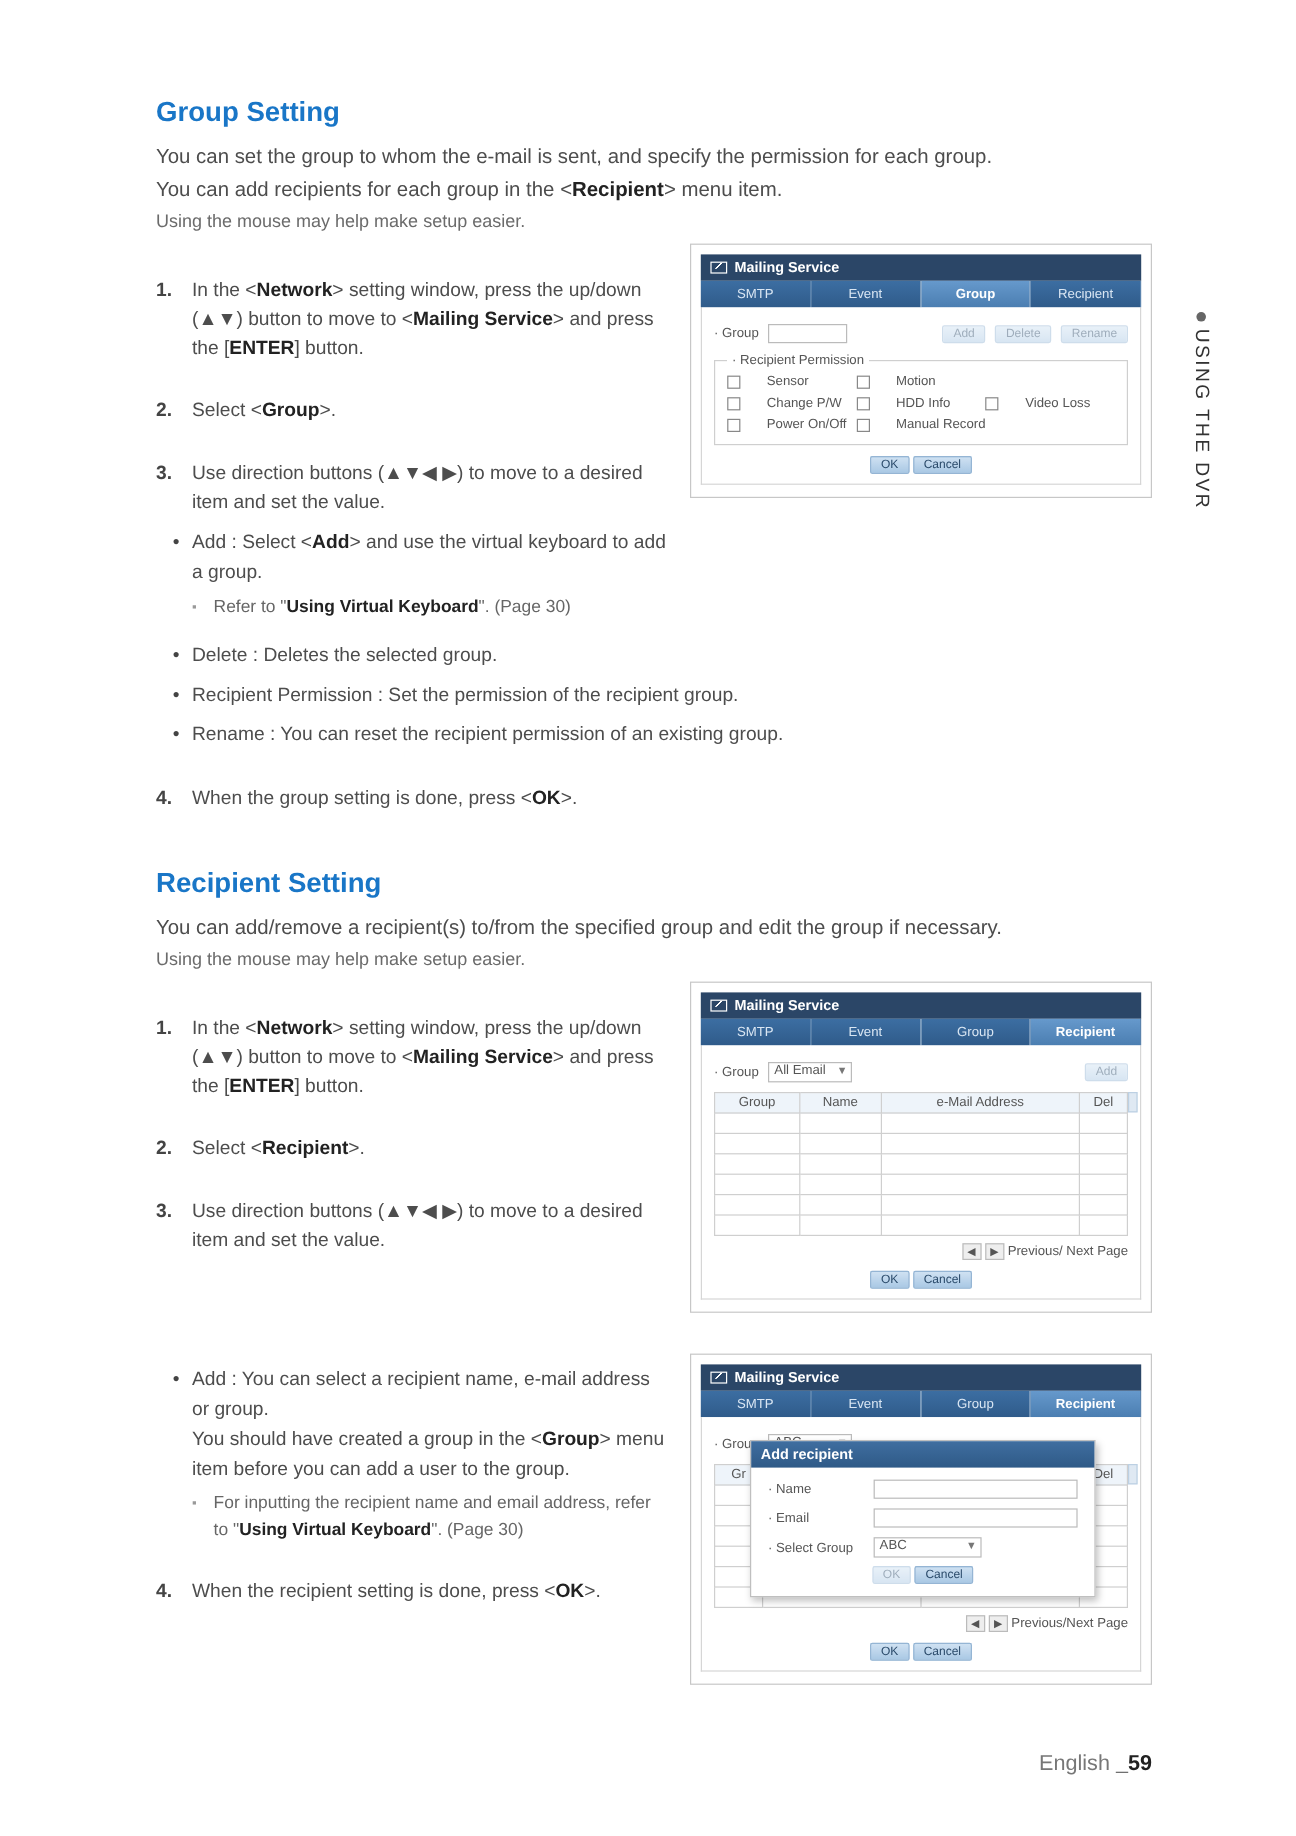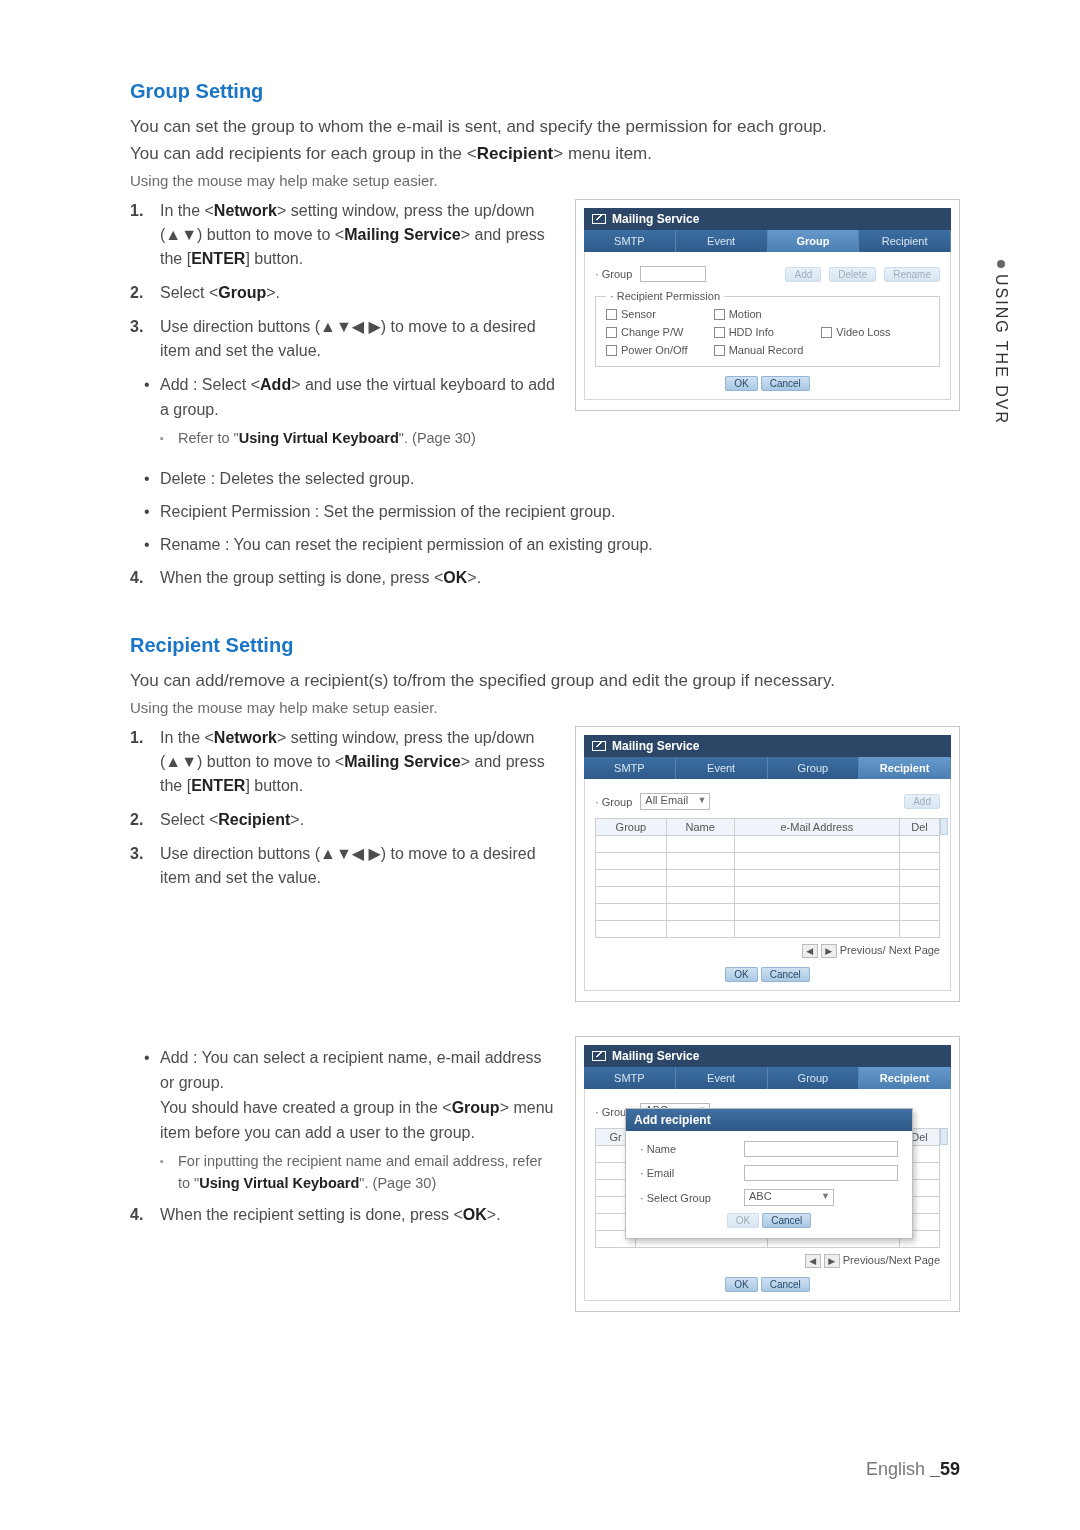--- a/index.html
+++ b/index.html
@@ -1,24 +1,24 @@
 <!DOCTYPE html>
 <html><head>
   <meta charset="utf-8">
   <style>
     * { box-sizing: border-box; margin: 0; padding: 0; }
     body { font-family: Arial, Helvetica, sans-serif; background:#fff; color:#333; width:1080px; height:1530px; position:relative; }
     .page { padding: 80px 120px 50px 130px; }
     .side-tab { position:absolute; right:70px; top:260px; writing-mode:vertical-rl; font-size:16px; letter-spacing:2px; color:#333; font-weight:500; }
     .side-tab .dot { display:inline-block; width:8px; height:8px; border-radius:50%; background:#666; margin-bottom:6px; }
-    h2 { color:#1976c7; font-size:20px; font-weight:600; margin-bottom:12px; }
+    h2 { color:#1976c7; font-size:23px; font-weight:600; margin-bottom:12px; }
     p.body { color:#4d4d4d; font-size:17px; line-height:1.45; margin-bottom:2px; }
     p.note-small { color:#6b6b6b; font-size:15px; margin-top:6px; margin-bottom:10px; }
     ol { list-style:none; padding-left:30px; }
-    ol li { color:#4d4d4d; font-size:16px; line-height:1.5; margin-bottom:10px; position:relative; }
+    ol li { color:#4d4d4d; font-size:16px; line-height:1.5; margin-bottom:10px; position:relative;margin-top:28px; }
     ol li::before { content:attr(data-num); position:absolute; left:-30px; color:#444; font-weight:700; }
     ul.bul { list-style:none; padding-left:30px; margin-top:10px; }
     ul.bul li { position:relative; color:#4d4d4d; font-size:16px; line-height:1.55; margin-bottom:8px; }
     ul.bul li::before { content:"•"; position:absolute; left:-16px; color:#444; }
     .sub { padding-left:18px; position:relative; color:#666; font-size:14.5px; margin-top:4px; }
     .sub::before { content:"▪"; position:absolute; left:0; color:#999; font-size:11px; top:3px; }
     b { color:#222; font-weight:700; }
     .col2 { display:flex; gap:18px; align-items:flex-start; }
     .col2 .text { flex:1; }
     .shot { width:385px; border:1px solid #c7c7c7; background:#fff; padding:8px 8px 10px; color:#555; font-size:11px; }
@@ -30,35 +30,35 @@
     .tab.active { background:linear-gradient(#6699cc,#4b7eb1); color:#fff; font-weight:600; }
     .shot-body { border:1px solid #d6d6d6; border-top:none; padding:8px 10px 10px; background:#fff; min-height:110px; }
     .grp-row { display:flex; align-items:center; gap:8px; margin:6px 0 8px; }
     .grp-row label { color:#555; font-size:11px; }
     .field { border:1px solid #bbb; height:16px; flex:1; max-width:110px; background:#fff; }
     .mini-btn { border:1px solid #95b5d4; background:linear-gradient(#cfe1f2,#a9c8e4); color:#2a4a6a; font-size:10px; padding:1px 8px; border-radius:2px; }
     .mini-btn.dim{ opacity:.45; }
     fieldset { border:1px solid #cfcfcf; padding:6px 10px 10px; }
     legend { font-size:11px; color:#555; padding:0 4px; }
     .perm { display:grid; grid-template-columns:1fr 1fr 1fr; row-gap:6px; }
-    .cb { display:flex; align-items:center; gap:4px; font-size:11px; color:#555; }
+    .cb { display:flex; align-items:center; gap:22px; font-size:11px; color:#555; }
     .cb .box { width:11px; height:11px; border:1px solid #888; display:inline-block; }
     .ok-row { text-align:center; margin-top:10px; }
     .table { width:100%; border-collapse:collapse; margin-top:6px; font-size:11px; }
     .table th, .table td { border:1px solid #cfcfcf; height:17px; text-align:center; color:#555; }
     .table th { background:#eef4fa; font-weight:500; }
     .pager { text-align:right; margin-top:6px; font-size:11px; color:#555; }
     .pager .pg-btn { display:inline-block; width:16px; height:14px; border:1px solid #bbb; background:#eee; text-align:center; line-height:12px; font-size:9px; color:#555; }
     .select { border:1px solid #bbb; font-size:11px; padding:0 16px 0 4px; height:17px; position:relative; display:inline-block; min-width:70px; background:#fff; }
     .select::after { content:"▼"; position:absolute; right:3px; top:1px; font-size:9px; color:#777; }
     .modal-wrap { position:relative; }
     .modal { position:absolute; top:19px; left:40px; width:288px; background:#fff; border:1px solid #bfbfbf; box-shadow:2px 3px 6px rgba(0,0,0,.25); }
     .modal .hdr { background:linear-gradient(#3f6ea0,#2f5a87); color:#fff; font-size:12px; font-weight:600; padding:4px 8px; }
     .modal .mb { padding:10px 14px 12px; }
-    .mb .row { display:flex; align-items:center; gap:24px; margin-bottom:8px; font-size:11px; color:#555; }
+    .mb .row { display:flex; align-items:center; gap:8px; margin-bottom:8px; font-size:11px; color:#555; }
     .mb .row .field { max-width:170px; }
     .footer { position:absolute; right:120px; bottom:50px; font-size:18px; color:#777; }
     .footer b { color:#222; }
     .section-gap { height:34px; }
     .scroll-cap { position:absolute; right:-8px; top:0; width:8px; height:17px; background:#dfe9f3; border:1px solid #bcd0e3; }
   </style>
 </head>
 <body>
 
 <div class="side-tab"><span class="dot"></span><span>USING THE DVR</span></div>

